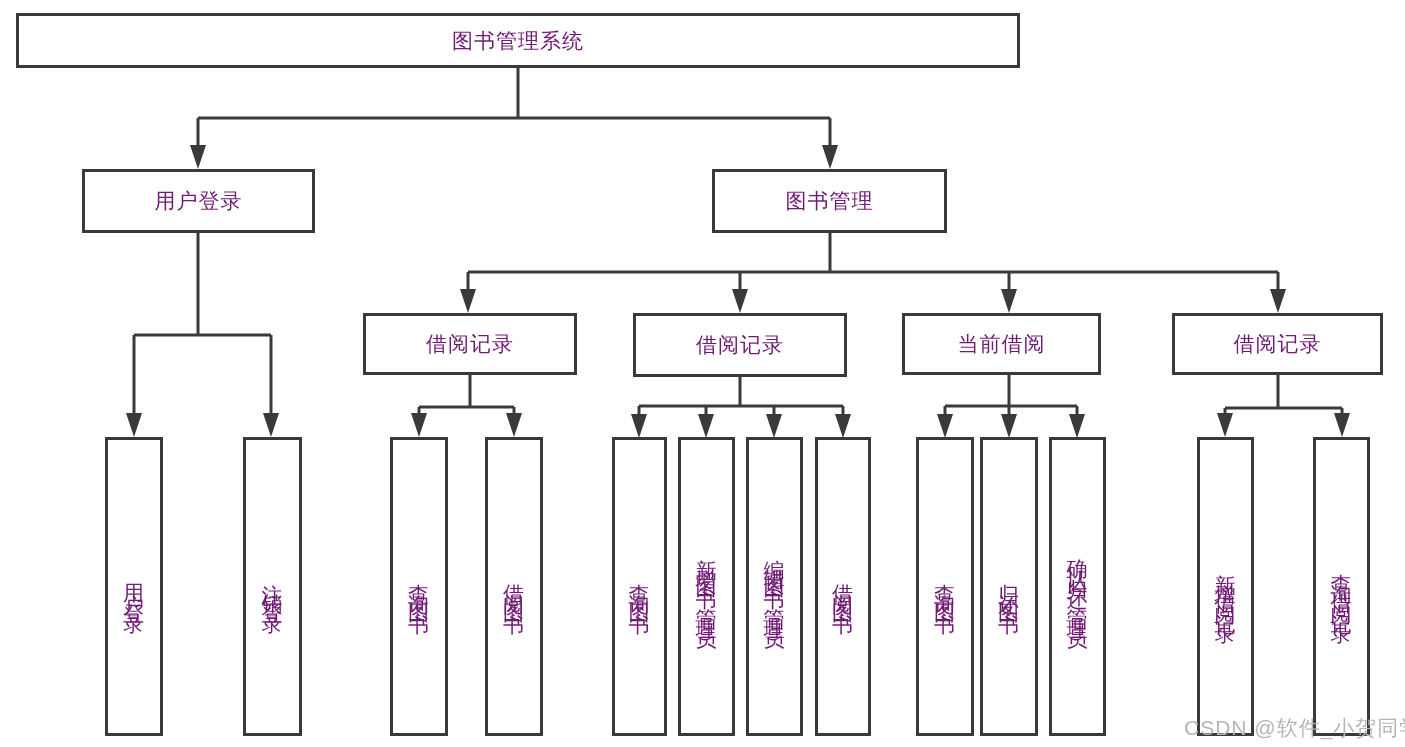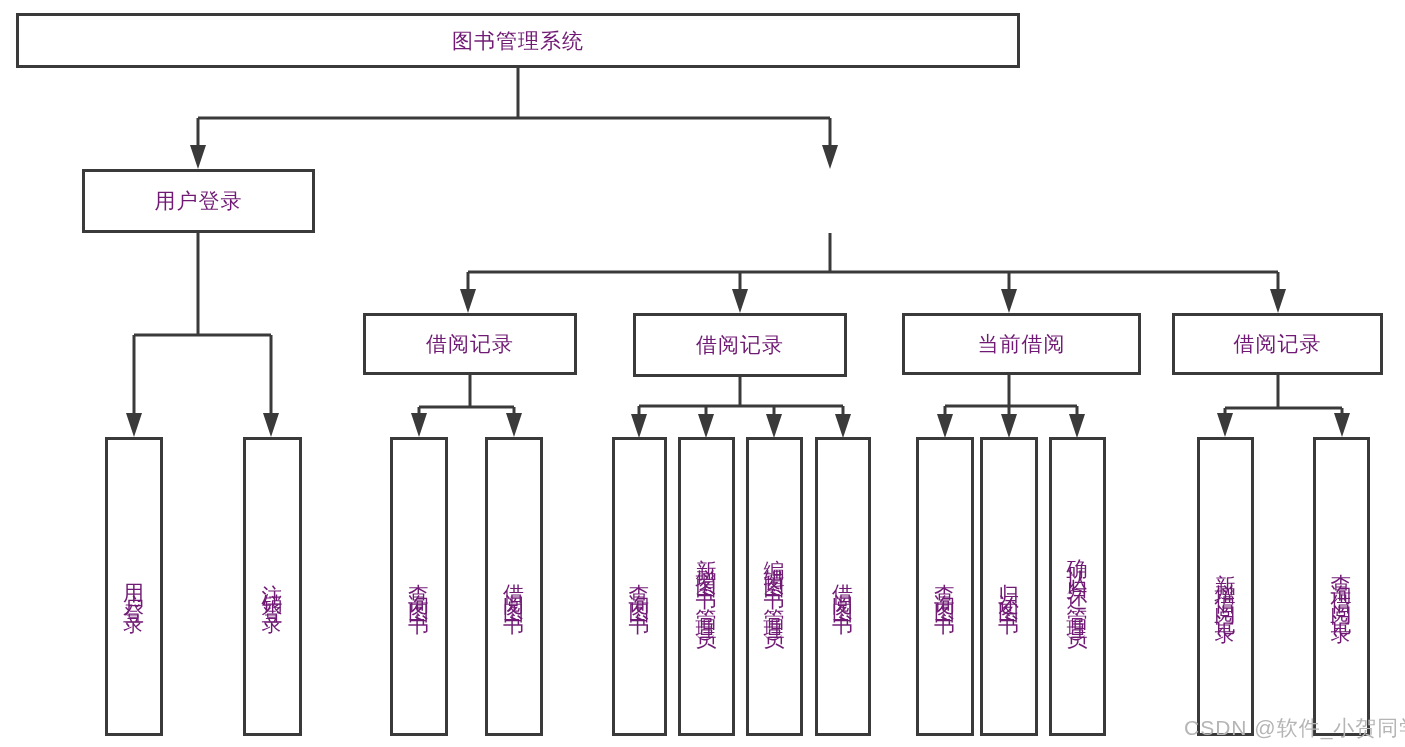--- a/index.html
+++ b/index.html
@@ -58,21 +58,21 @@
     color: #b5b5b5;
     letter-spacing: 1px;
     white-space: nowrap;
   }
   
   #n-root           { left: 16px;  top: 13px;  width: 1004px; height: 55px; }
   #n-user-login     { left: 82px;  top: 169px; width: 233px;  height: 64px; }
   #n-book-mgmt      { left: 712px; top: 169px; width: 235px;  height: 64px; }
   #n-new-book       { left: 363px; top: 313px; width: 214px;  height: 62px; }
   #n-book-borrow    { left: 633px; top: 313px; width: 214px;  height: 64px; }
-  #n-current-borrow { left: 902px; top: 313px; width: 239px;  height: 62px; }
+  #n-current-borrow { left: 902px; top: 313px; width: 199px;  height: 62px; }
   #n-borrow-records { left: 1172px;top: 313px; width: 211px;  height: 62px; }
   #l-login       { left: 105px;  width: 58px; }
   #l-logout      { left: 243px;  width: 59px; }
   #l-rec-query   { left: 390px;  width: 58px; }
   #l-rec-borrow  { left: 485px;  width: 58px; }
   #l-bb-query    { left: 612px;  width: 55px; }
   #l-bb-add      { left: 678px;  width: 57px; }
   #l-bb-edit     { left: 746px;  width: 57px; }
   #l-bb-borrow   { left: 815px;  width: 56px; }
   #l-cb-query    { left: 916px;  width: 58px; }
@@ -141,20 +141,23 @@
       <polygon points="1334,413 1350,413 1342,437" fill="#3a3a3a"></polygon>
     </svg>
 
   <div class="hbox" id="n-root">
     <span>图书管理系统</span>
   </div>
 
   <div class="hbox" id="n-user-login">
     <span>用户登录</span>
   </div>
+  <div class="hbox" id="n-book-mgmt">
+    <span>图书管理</span>
+  </div>
 
   <div class="hbox" id="n-new-book">
     <span>借阅记录</span>
   </div>
   <div class="hbox" id="n-book-borrow">
     <span>借阅记录</span>
   </div>
   <div class="hbox" id="n-current-borrow">
     <span>当前借阅</span>
   </div>

